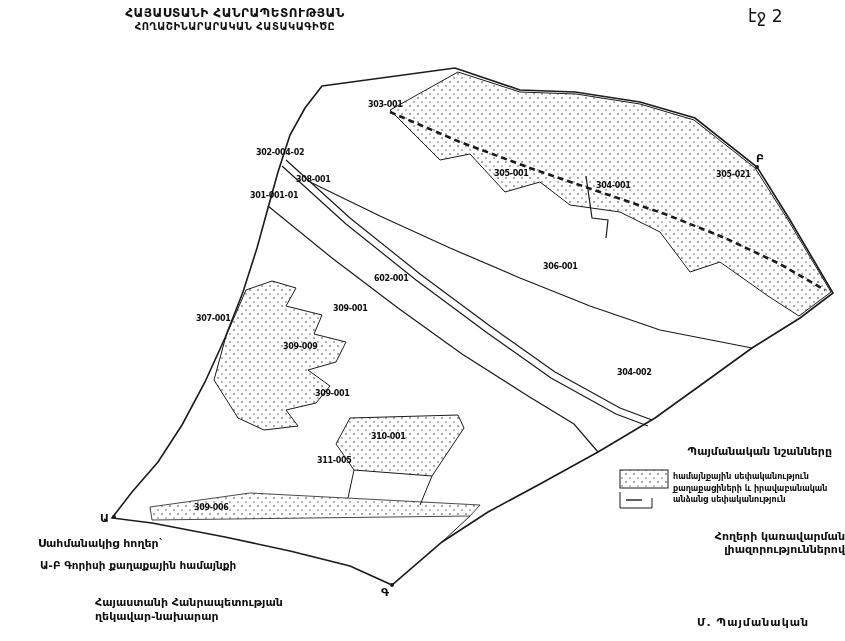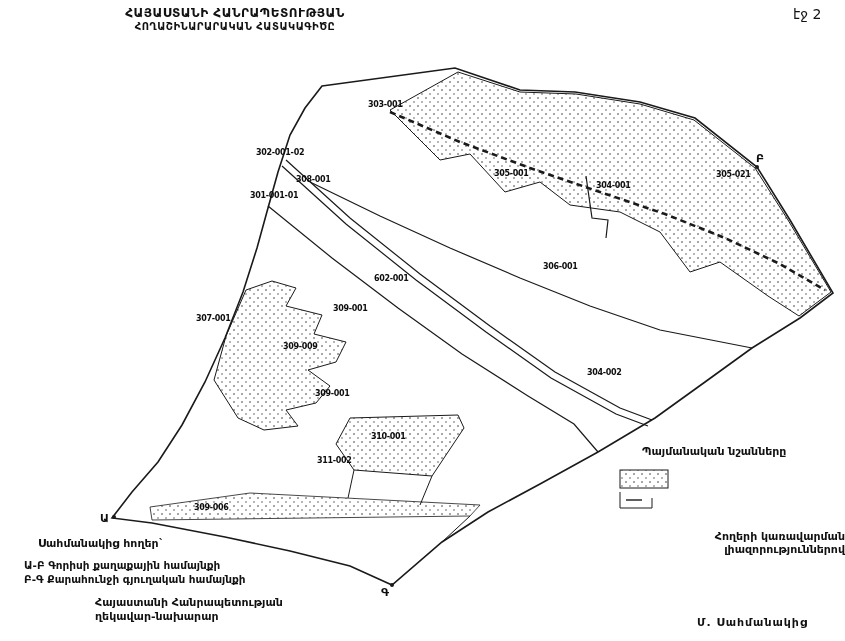--- a/index.html
+++ b/index.html
@@ -5,32 +5,32 @@
   html,body{margin:0;padding:0;background:#e8e8e8;}
   .sheet{
     position:relative;width:845px;height:641px;background:#ffffff;
     font-family:"DejaVu Sans",sans-serif;color:#111;overflow:hidden;padding-left:37px;
   }
   .abs{position:absolute;}
   .title-block{left:0;top:6px;width:470px;text-align:center;font-weight:bold;line-height:1.25;}
   .title-l1{font-size:12px;letter-spacing:0.5px;}
   .title-l2{font-size:11.5px;letter-spacing:0.2px;}
   .title-l3{font-size:10px;letter-spacing:0.5px;}
-  .page-label{left:793px;top:6px;font-size:14px;}
+  .page-label{left:748px;top:6px;font-size:17px;}
   .map-svg{left:0;top:0;width:845px;height:641px;}
   .maplabel{
     position:absolute;font-size:8px;font-weight:bold;white-space:nowrap;
     color:#0d0d0d;letter-spacing:-0.3px;
   }
   .pointmark{position:absolute;font-size:11px;font-weight:bold;color:#0d0d0d;}
-  .legend-title{left:642px;top:445px;width:190px;text-align:left;font-size:11px;font-weight:bold;}
+  .legend-title{left:642px;top:445px;width:190px;text-align:right;font-size:11px;font-weight:bold;}
   .legend-text{left:673px;top:471px;font-size:8px;line-height:1.45;font-weight:bold;}
   .mgmt-note{left:597px;top:530px;width:248px;text-align:right;font-size:11px;font-weight:bold;}
   .adjacent-title{left:38px;top:537px;font-size:11px;font-weight:bold;text-align:right;}
-  .adjacent-list{left:24px;top:558px;font-size:10.5px;font-weight:bold;line-height:1.35;}
+  .adjacent-list{left:40px;top:558px;font-size:10.5px;font-weight:bold;line-height:1.35;}
   .gov-block{left:95px;top:596px;font-size:11px;font-weight:bold;line-height:1.3;}
   .signatory{left:697px;top:616px;font-size:11px;font-weight:bold;letter-spacing:1px;}
 </style>
 </head>
 <body>
 
 <div class="sheet">
 
   <div class="abs title-block">
     <div class="title-l1">ՀԱՅԱՍՏԱՆԻ ՀԱՆՐԱՊԵՏՈՒԹՅԱՆ</div>
@@ -74,49 +74,53 @@
     <circle cx="114" cy="517" r="2" fill="#1a1a1a"></circle>
     <circle cx="757" cy="167" r="2" fill="#1a1a1a"></circle>
     <circle cx="392" cy="585" r="2" fill="#1a1a1a"></circle>
 
     <rect x="620" y="470" width="48" height="18" fill="url(#stipple)" stroke="#1a1a1a" stroke-width="1"></rect>
     <polyline points="620,492 620,508 652,508 652,498" fill="none" stroke="#1a1a1a" stroke-width="1"></polyline>
     <line x1="626" y1="500" x2="642" y2="500" stroke="#1a1a1a" stroke-width="1.4"></line>
   </svg>
 
   <div class="maplabel" style="left:368px;top:100px">303-001</div>
-  <div class="maplabel" style="left:256px;top:148px">302-001-02</div>
+  <div class="maplabel" style="left:256px;top:148px">302-004-02</div>
   <div class="maplabel" style="left:296px;top:175px">308-001</div>
   <div class="maplabel" style="left:250px;top:191px">301-001-01</div>
   <div class="maplabel" style="left:494px;top:169px">305-001</div>
   <div class="maplabel" style="left:596px;top:181px">304-001</div>
   <div class="maplabel" style="left:716px;top:170px">305-021</div>
   <div class="maplabel" style="left:543px;top:262px">306-001</div>
   <div class="maplabel" style="left:374px;top:274px">602-001</div>
   <div class="maplabel" style="left:333px;top:304px">309-001</div>
   <div class="maplabel" style="left:196px;top:314px">307-001</div>
   <div class="maplabel" style="left:283px;top:342px">309-009</div>
   <div class="maplabel" style="left:315px;top:389px">309-001</div>
   <div class="maplabel" style="left:371px;top:432px">310-001</div>
-  <div class="maplabel" style="left:317px;top:456px">311-002</div>
+  <div class="maplabel" style="left:317px;top:456px">311-005</div>
   <div class="maplabel" style="left:194px;top:503px">309-006</div>
-  <div class="maplabel" style="left:587px;top:368px">304-002</div>
+  <div class="maplabel" style="left:617px;top:368px">304-002</div>
 
   <div class="pointmark" style="left:100px;top:512px">Ա</div>
   <div class="pointmark" style="left:756px;top:152px">Բ</div>
   <div class="pointmark" style="left:381px;top:586px">Գ</div>
 
   <div class="abs legend-title">Պայմանական նշանները</div>
+  <div class="abs legend-text">
+    <div>համայնքային սեփականություն</div>
+    <div>քաղաքացիների և իրավաբանական</div>
+    <div>անձանց սեփականություն</div>
+  </div>
   <div class="abs mgmt-note">Հողերի կառավարման լիազորություններով</div>
 
   <div class="abs adjacent-title">Սահմանակից հողեր`</div>
   <div class="abs adjacent-list">
     <div>Ա-Բ Գորիսի քաղաքային համայնքի</div>
-    <div>Բ-Գ Քարահունջի գյուղական համայնքի</div>
   </div>
 
   <div class="abs gov-block">
     <div>Հայաստանի Հանրապետության</div>
     <div>ղեկավար-նախարար</div>
   </div>
-  <div class="abs signatory">Մ. Սահմանակից</div>
+  <div class="abs signatory">Մ. Պայմանական</div>
 
 </div>
 
 </body></html>

